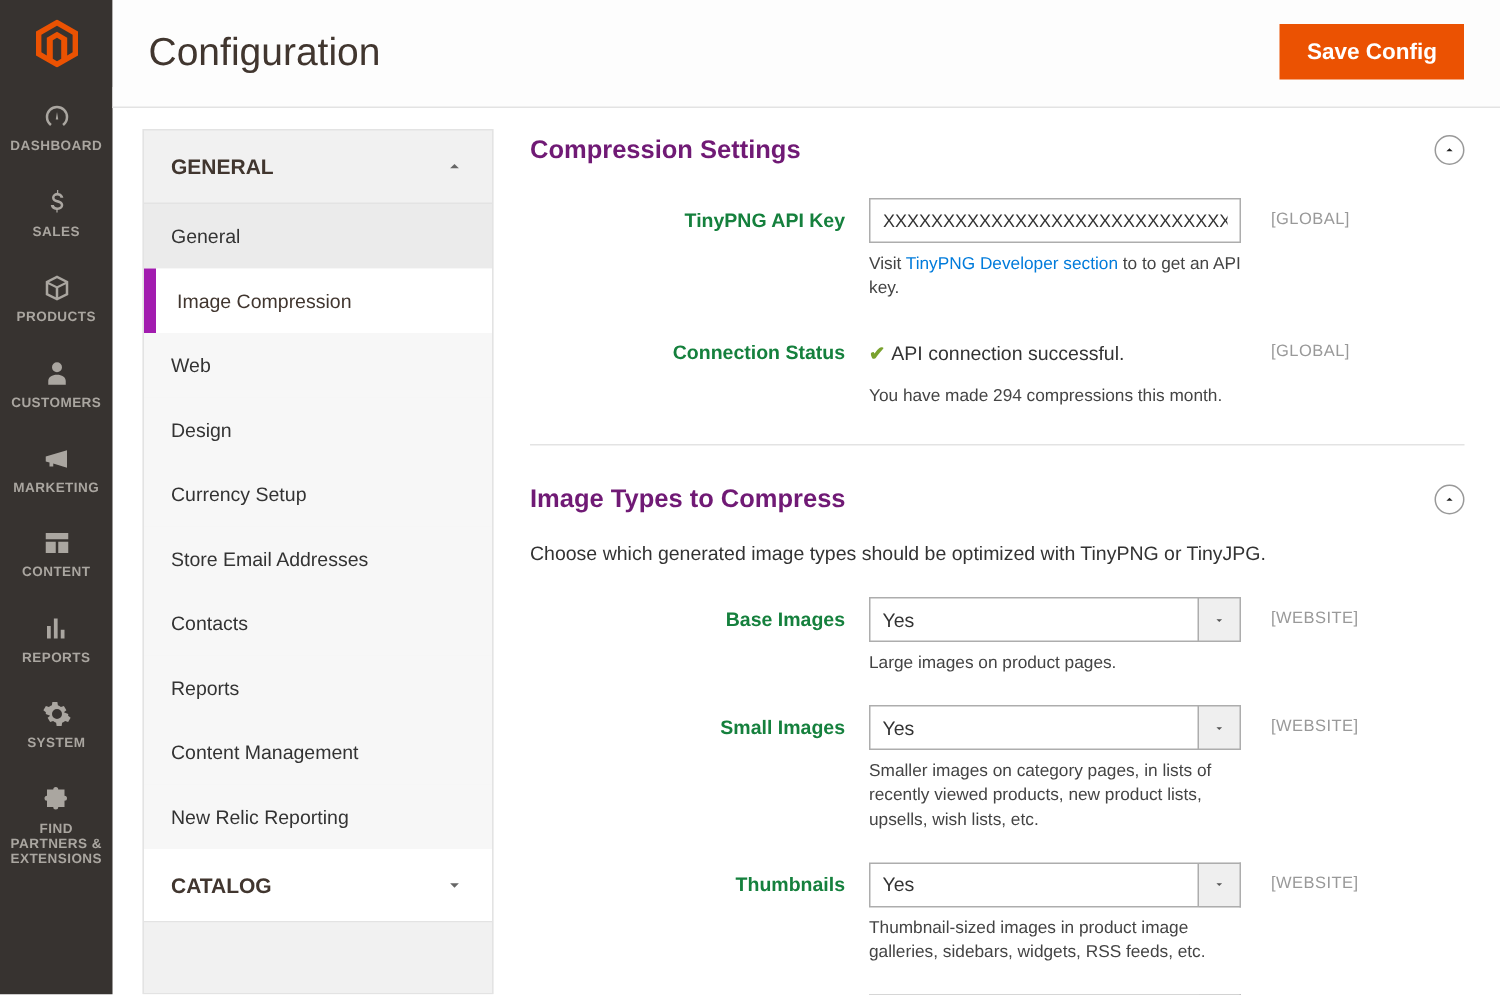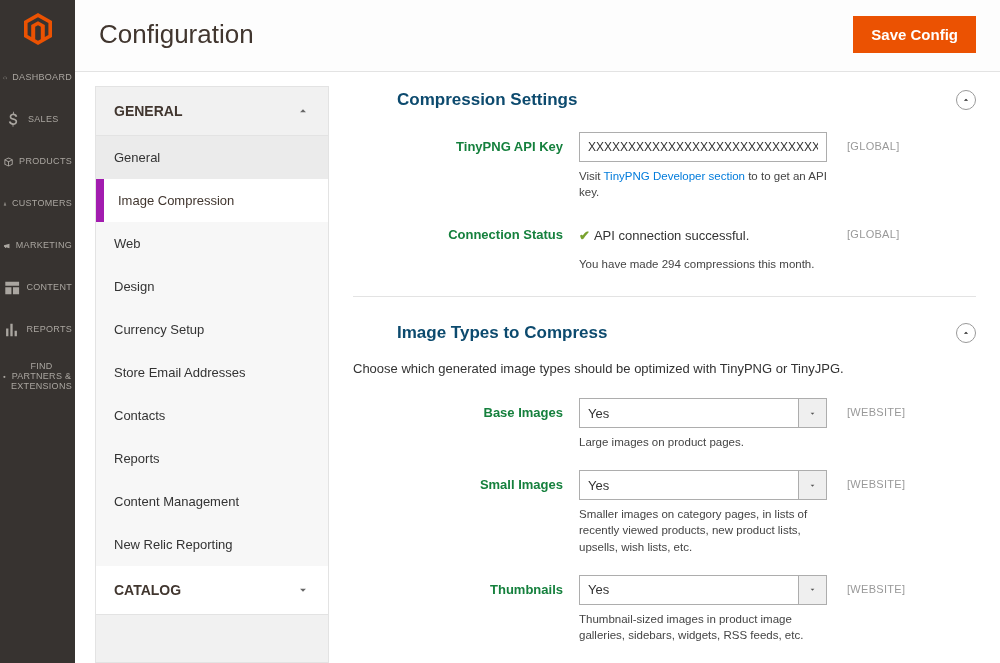--- a/index.html
+++ b/index.html
@@ -2,21 +2,21 @@
 <html><head>
 <meta charset="utf-8">
 <style>
   * { box-sizing: border-box; margin: 0; padding: 0; }
   body { font-family: -apple-system, BlinkMacSystemFont, "Segoe UI", Helvetica, Arial, sans-serif; font-size: 13px; color: #333; background: #fff; width: 1000px; height: 663px; overflow: hidden; }
   .app { display: flex; width: 100%; height: 100%; }
   
   .nav { width: 75px; background: #373330; display: flex; flex-direction: column; align-items: center; padding-top: 0; color: #aaa6a0; font-size: 9px; text-align: center; }
   .nav-logo { width: 75px; height: 58px; display:flex; align-items:center; justify-content:center; background:#373330; }
   .nav-logo svg { width: 32px; height: 32px; }
-  .nav-item { width: 75px; padding: 10px 3px 12px; display:flex; flex-direction:row; align-items:center; gap:5px; cursor:pointer; color:#aaa6a0; text-transform:uppercase; letter-spacing:0.3px; line-height:1.1; }
+  .nav-item { width: 75px; padding: 10px 3px 12px; display:flex; flex-direction:column; align-items:center; gap:5px; cursor:pointer; color:#aaa6a0; text-transform:uppercase; letter-spacing:0.3px; line-height:1.1;font-weight:bold; }
   .nav-item.active { background:#524d49; color:#f7f3eb; }
   .nav-item svg { width:20px; height:20px; fill:#aaa6a0; }
   .nav-item.active svg { fill:#f7f3eb; }
   .nav-item span { display:block; }
   
   .main { flex: 1; display:flex; flex-direction:column; min-width:0; }
   .header { display:flex; align-items:center; justify-content:space-between; padding: 16px 24px 18px 24px; border-bottom:1px solid #e3e3e3; background:#fdfdfd; }
   .page-title { font-size: 26px; font-weight: 400; color:#41362f; }
   .save-btn { background:#eb5202; color:#fff; border:none; font-size:15px; font-weight:600; padding:10px 18px; cursor:pointer; }
   .content { flex:1; display:flex; padding: 14px 20px 0 20px; gap: 24px; overflow:hidden; }
@@ -25,21 +25,21 @@
   .side-header { display:flex; align-items:center; justify-content:space-between; padding: 16px 18px; font-weight:600; font-size:14px; color:#41362f; border-bottom:1px solid #e3e3e3; cursor:pointer; }
   .side-header.collapsed { background:#fff; }
   .chev { width:14px; height:14px; fill:#666; }
   .side-item { padding: 14px 18px; color:#333; cursor:pointer; font-size:13px; background:#f7f7f7; }
   .side-item.first { background:#ebebeb; }
   .side-item.active { background:#fff; border-left:8px solid #a21caf; padding-left:14px; font-weight:400; color:#41362f; }
   
   .config { flex:1; min-width:0; overflow-y:auto; padding-right:4px; }
   .section { }
   .section-head { display:flex; align-items:center; justify-content:space-between; padding: 4px 0 18px 0; cursor:pointer; }
-  .section-title { font-size:17px; font-weight:600; color:#0c4a6e;margin-left:44px; }
+  .section-title { font-size:17px; font-weight:600; color:#701a75; }
   .collapse-circ { width:20px; height:20px; border:1px solid #999; border-radius:50%; display:flex; align-items:center; justify-content:center; }
   .collapse-circ svg { width:10px; height:10px; fill:#222; }
   .field-row { display:flex; align-items:flex-start; padding: 4px 0 16px 0; }
   .field-label { width: 226px; text-align:right; padding-right:16px; padding-top:7px; font-size:13px; font-weight:600; color:#15803d; }
   .field-control { width: 248px; }
   .field-control input[type=text] { width:100%; height:30px; border:1px solid #adadad; padding:0 8px; font-size:12px; color:#333; }
   .field-note { font-size:11.5px; color:#444; margin-top:6px; line-height:1.4; }
   .field-note a { color:#007bdb; text-decoration:none; }
   .field-scope { width:90px; margin-left:20px; padding-top:8px; font-size:11px; color:#999; text-transform:uppercase; letter-spacing:0.3px; }
   .check { color:#79a22e; font-weight:700; margin-right:4px; }
@@ -99,20 +99,26 @@
       <span>CONTENT</span>
     </div>
     <div class="nav-item">
       <svg viewBox="0 0 24 24">
           <path d="M4 20V10h3v10zm5.5 0V4h3v16zm5.5 0v-7h3v7z"></path>
         </svg>
       <span>REPORTS</span>
     </div>
     <div class="nav-item">
       <svg viewBox="0 0 24 24">
+          <path d="M12 8a4 4 0 1 0 0 8 4 4 0 0 0 0-8zm9 4-.1 1.4 2 1.6-2 3.4-2.4-.8a7 7 0 0 1-2.4 1.4l-.4 2.6h-4l-.4-2.6a7 7 0 0 1-2.4-1.4l-2.4.8-2-3.4 2-1.6L3 12l.1-1.4-2-1.6 2-3.4 2.4.8A7 7 0 0 1 7.9 5l.4-2.6h4l.4 2.6a7 7 0 0 1 2.4 1.4l2.4-.8 2 3.4-2 1.6z"></path>
+        </svg>
+      <span>SYSTEM</span>
+    </div>
+    <div class="nav-item">
+      <svg viewBox="0 0 24 24">
           <path d="M4 4h5a2 2 0 1 1 4 0h5v5a2 2 0 1 1 0 4v5h-5a2 2 0 1 1-4 0H4v-5a2 2 0 1 1 0-4z"></path>
         </svg>
       <span>FIND PARTNERS &amp; EXTENSIONS</span>
     </div>
   </div>
 
   <div class="main">
     <div class="header">
       <h1 class="page-title">Configuration</h1>
       <button class="save-btn">Save Config</button>

